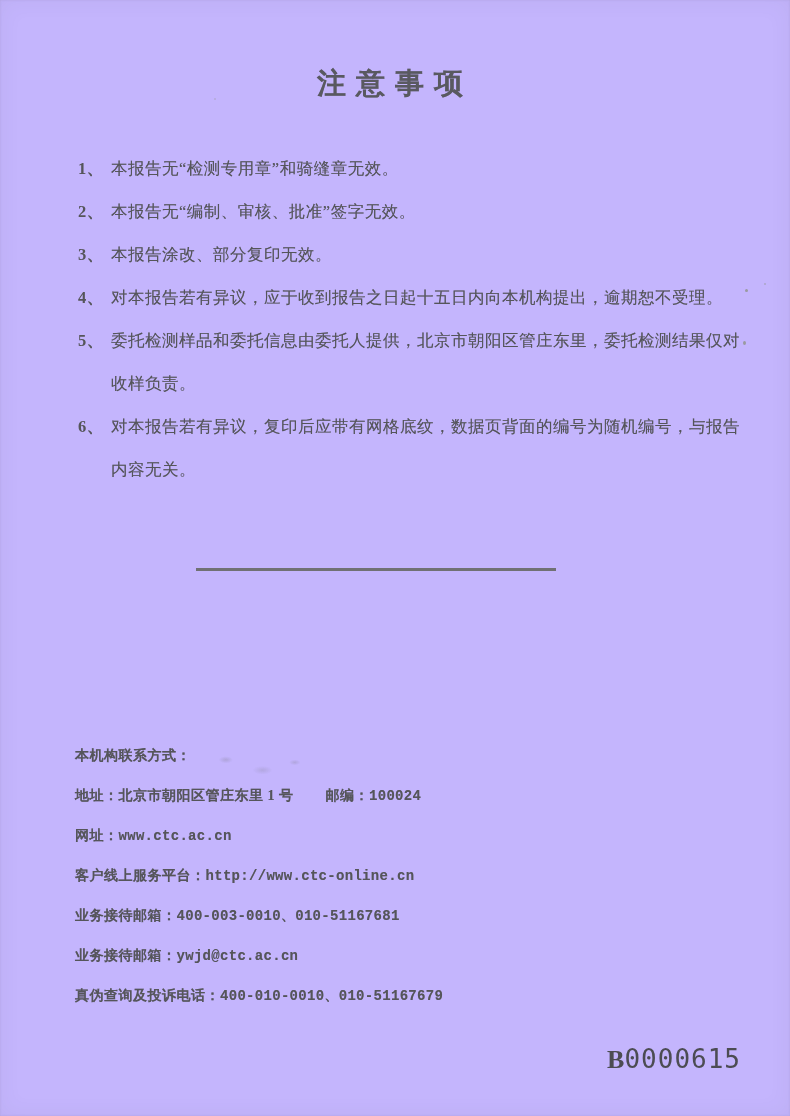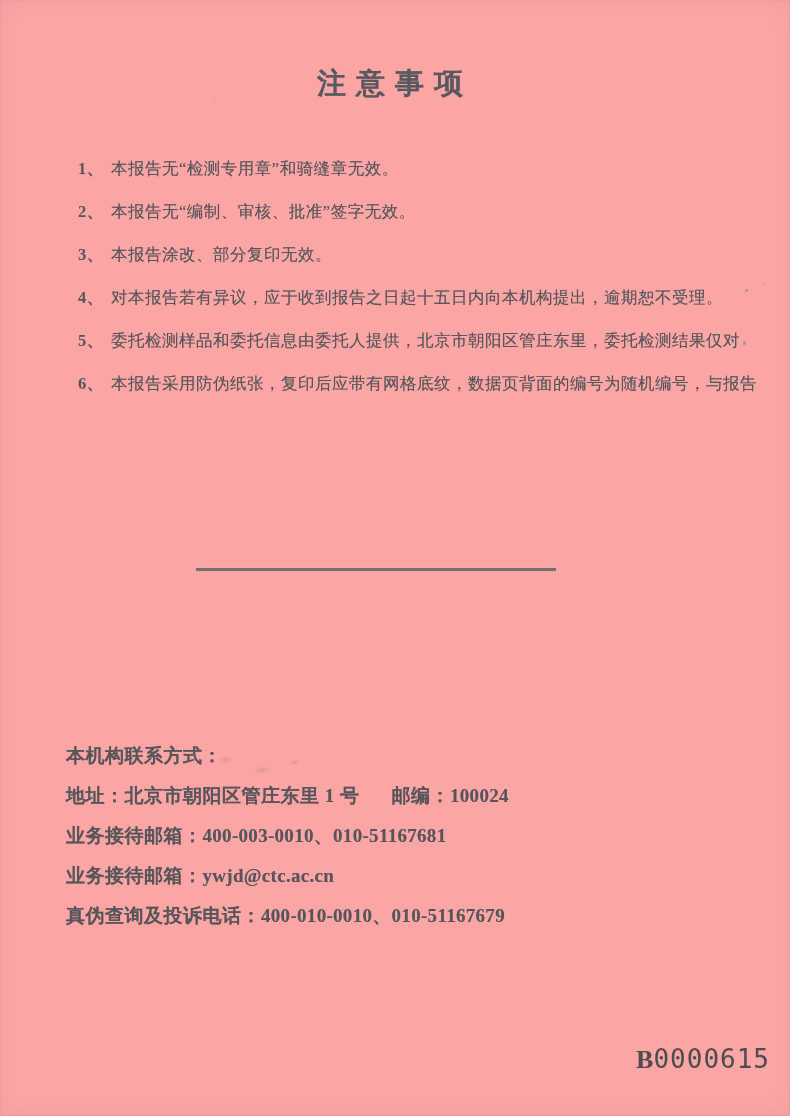--- a/index.html
+++ b/index.html
@@ -2,21 +2,21 @@
 <html><head>
 <meta charset="utf-8">
 <style>
   * { margin: 0; padding: 0; box-sizing: border-box; }
   html, body { background: #e8e8e8; }
   .page {
     position: relative;
     width: 790px;
     height: 1116px;
     margin: 0 auto;
-    background: #fca5a5;
+    background: #c4b5fd;
     overflow: hidden;
     font-family: "Liberation Serif", "DejaVu Serif", serif;
     color: #55555a;
     box-shadow: inset 0 0 22px rgba(90,90,95,0.07), inset 0 0 2px rgba(80,80,85,0.15);
   }
   .doc-title {
     position: absolute;
     top: 64px;
     left: 0;
     width: 100%;
@@ -56,42 +56,42 @@
     position: absolute;
     top: 568px;
     left: 196px;
     width: 360px;
     height: 3px;
     background: #707074;
   }
   .contact {
     position: absolute;
     top: 736px;
-    left: 66px;
+    left: 75px;
     width: 680px;
-    font-size: 19px;
+    font-size: 14px;
     letter-spacing: 0.5px;
   }
   .contact-line {
     line-height: 40px;
     white-space: nowrap;
     font-weight: 700;
     text-shadow: 0 0 0.5px rgba(90,90,100,0.5);
   }
   .latin {
-    font-family: Liberation Serif, serif;
+    font-family: Liberation Mono, monospace;
     font-weight: 700;
     letter-spacing: 0.3px;
     text-align: right;
   }
   .zip-group { margin-left: 32px; }
   .serial {
     position: absolute;
     top: 1044px;
-    right: 20px;
+    right: 49px;
     color: #4c4c53;
     white-space: nowrap;
   }
   .serial-prefix {
     font-family: "Liberation Serif", "DejaVu Serif", serif;
     font-weight: 700;
     font-size: 26px;
   }
   .serial-digits {
     font-family: "DejaVu Sans Mono", "Liberation Mono", monospace;
@@ -151,27 +151,29 @@
       <span class="note-num">4、</span>
       <div class="note-text">
         <div class="note-line">对本报告若有异议，应于收到报告之日起十五日内向本机构提出，逾期恕不受理。</div>
       </div>
     </div>
 
     <div class="note-row">
       <span class="note-num">5、</span>
       <div class="note-text">
         <div class="note-line">委托检测样品和委托信息由委托人提供，北京市朝阳区管庄东里，委托检测结果仅对</div>
+        <div class="note-line">收样负责。</div>
       </div>
     </div>
 
     <div class="note-row">
       <span class="note-num">6、</span>
       <div class="note-text">
-        <div class="note-line">本报告采用防伪纸张，复印后应带有网格底纹，数据页背面的编号为随机编号，与报告</div>
+        <div class="note-line">对本报告若有异议，复印后应带有网格底纹，数据页背面的编号为随机编号，与报告</div>
+        <div class="note-line">内容无关。</div>
       </div>
     </div>
 
   </div>
 
   <div class="divider"></div>
 
   <div class="smudge"></div>
   <div class="speck speck1"></div>
   <div class="speck speck2"></div>
@@ -179,21 +181,27 @@
   <div class="speck speck4"></div>
 
   <div class="contact">
 
     <div class="contact-line">本机构联系方式：</div>
 
     <div class="contact-line">
       <span>地址：</span><span>北京市朝阳区管庄东里 1 号</span><span class="zip-group"><span>邮编：</span><span class="latin">100024</span></span>
     </div>
 
-
+    <div class="contact-line">
+      <span>网址：</span><span class="latin">www.ctc.ac.cn</span>
+    </div>
+
+    <div class="contact-line">
+      <span>客户线上服务平台：</span><span class="latin">http://www.ctc-online.cn</span>
+    </div>
 
     <div class="contact-line">
       <span>业务接待邮箱：</span><span class="latin">400-003-0010、010-51167681</span>
     </div>
 
     <div class="contact-line">
       <span>业务接待邮箱：</span><span class="latin">ywjd@ctc.ac.cn</span>
     </div>
 
     <div class="contact-line">

